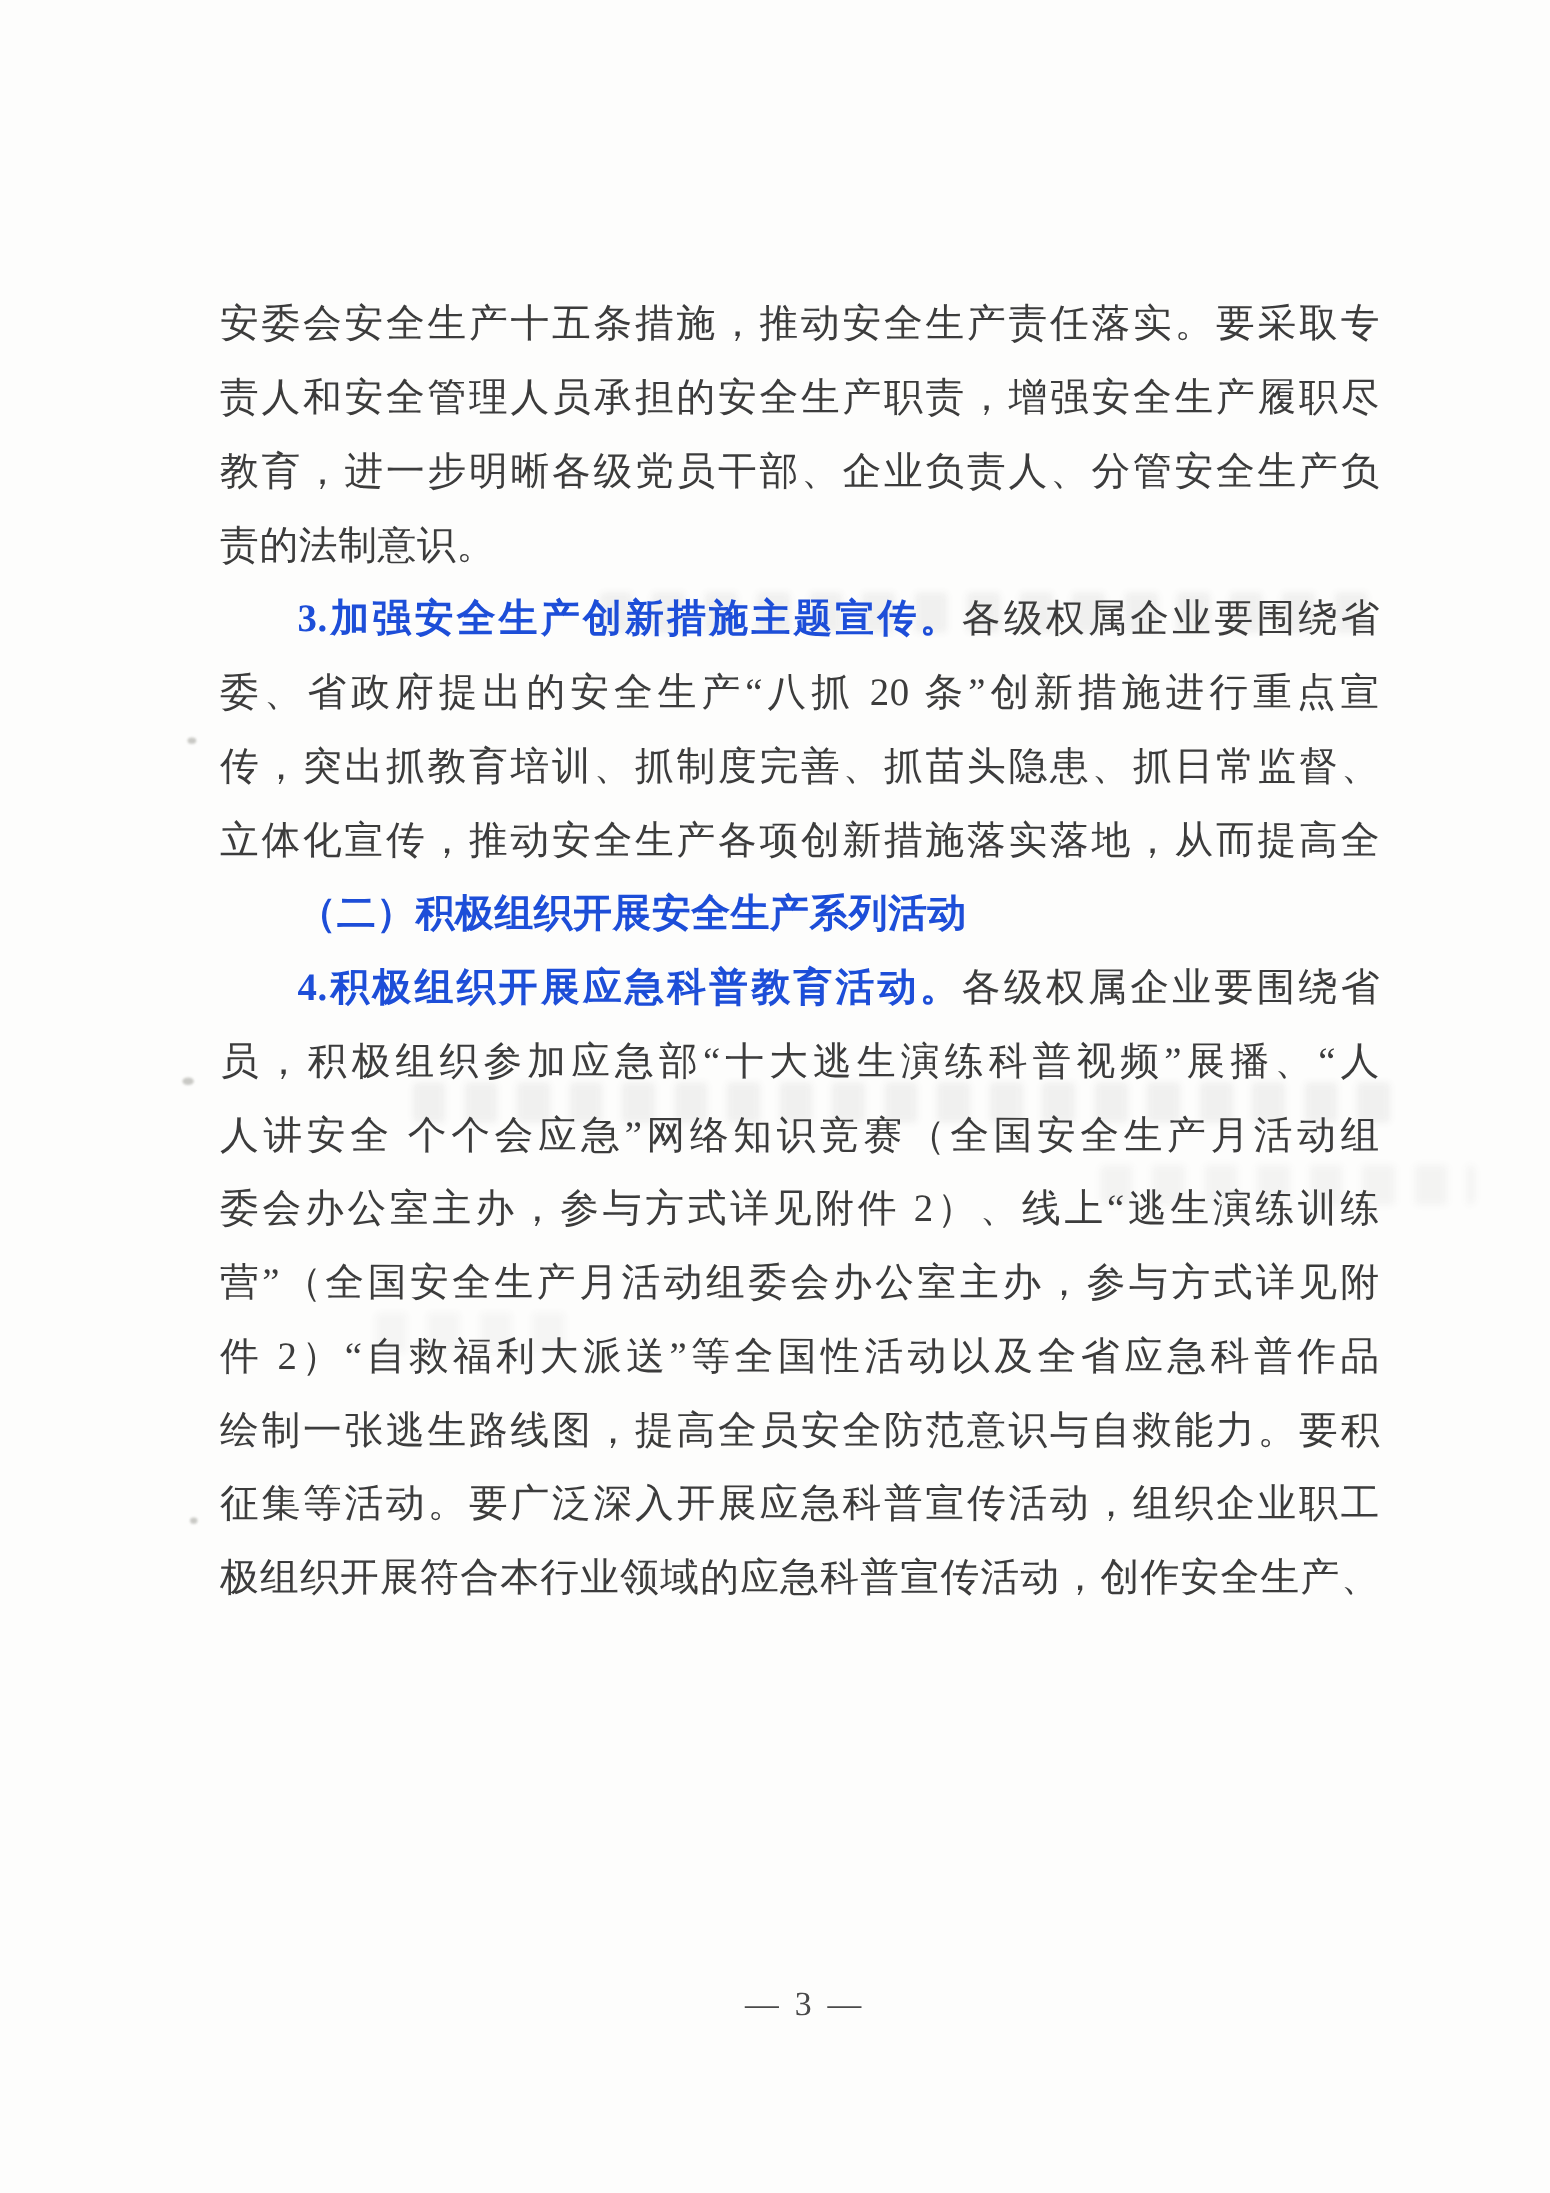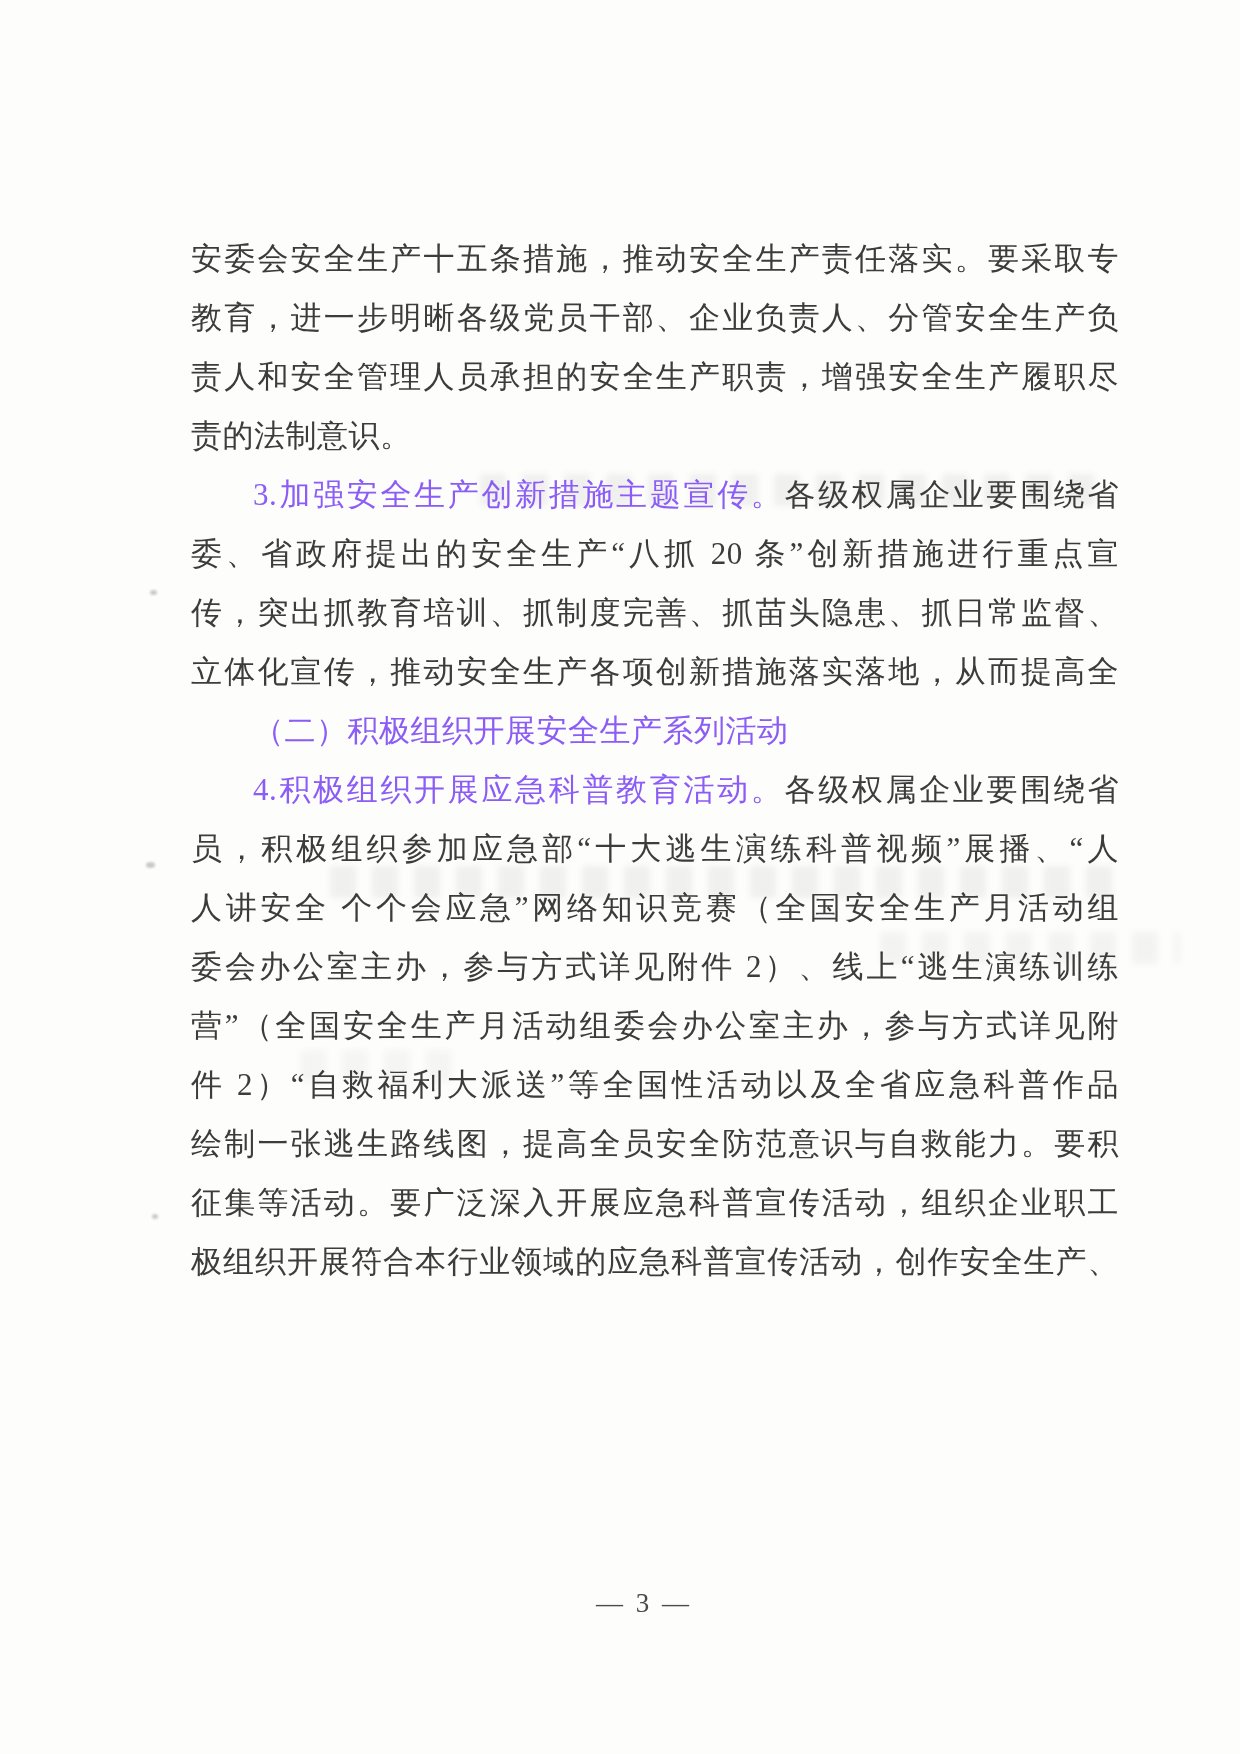--- a/index.html
+++ b/index.html
@@ -7,32 +7,32 @@
     width:1240px;height:1754px;
     background:#fdfdfc;
     font-family:"Liberation Serif","DejaVu Serif",serif;
     position:relative;overflow:hidden;
   }
   .page{
     position:absolute;inset:0;
     background:#fdfdfc;
   }
   .content{
-    position:absolute;left:191px;top:229px;width:928px;
+    position:absolute;left:176px;top:229px;width:928px;
   }
   .line{
     height:59px;line-height:59px;
     font-size:31px;color:#3c3c3c;
     text-align:justify;text-align-last:justify;
     white-space:nowrap;
     letter-spacing:0.5px;
   }
   .line.end{text-align-last:left;}
   .line.indent{padding-left:62px;}
-  .line b{font-weight:400;color:#8b5cf6;}
+  .line b{font-weight:700;color:#1d4ed8;}
   .page-num{
     position:absolute;left:180px;top:1588px;width:928px;
     text-align:center;font-size:27px;color:#4a4a4a;
     letter-spacing:3px;
   }
   
   .ghost{
     position:absolute;height:32px;border-radius:4px;
     background:repeating-linear-gradient(90deg, rgba(70,70,70,0.10) 0 26px, rgba(0,0,0,0) 26px 42px);
     filter:blur(3px);opacity:.7;pointer-events:none;
@@ -57,22 +57,22 @@
   <div class="ghost g1"></div>
   <div class="ghost g2"></div>
   <div class="ghost g3"></div>
   <div class="ghost g4"></div>
   <div class="speck s1"></div>
   <div class="speck s2"></div>
   <div class="speck s3"></div>
 
   <main class="content">
     <div class="line"><span>安委会安全生产十五条措施，推动安全生产责任落实。要采取专</span></div>
+    <div class="line"><span>责人和安全管理人员承担的安全生产职责，增强安全生产履职尽</span></div>
     <div class="line"><span>教育，进一步明晰各级党员干部、企业负责人、分管安全生产负</span></div>
-    <div class="line"><span>责人和安全管理人员承担的安全生产职责，增强安全生产履职尽</span></div>
     <div class="line end"><span>责的法制意识。</span></div>
     <div class="line indent"><b>3.加强安全生产创新措施主题宣传。</b><span>各级权属企业要围绕省</span></div>
     <div class="line"><span>委、省政府提出的安全生产“八抓 20 条”创新措施进行重点宣</span></div>
     <div class="line"><span>传，突出抓教育培训、抓制度完善、抓苗头隐患、抓日常监督、</span></div>
     <div class="line"><span>立体化宣传，推动安全生产各项创新措施落实落地，从而提高全</span></div>
     <div class="line indent end"><b>（二）积极组织开展安全生产系列活动</b><span></span></div>
     <div class="line indent"><b>4.积极组织开展应急科普教育活动。</b><span>各级权属企业要围绕省</span></div>
     <div class="line"><span>员，积极组织参加应急部“十大逃生演练科普视频”展播、“人</span></div>
     <div class="line"><span>人讲安全 个个会应急”网络知识竞赛（全国安全生产月活动组</span></div>
     <div class="line"><span>委会办公室主办，参与方式详见附件 2）、线上“逃生演练训练</span></div>

